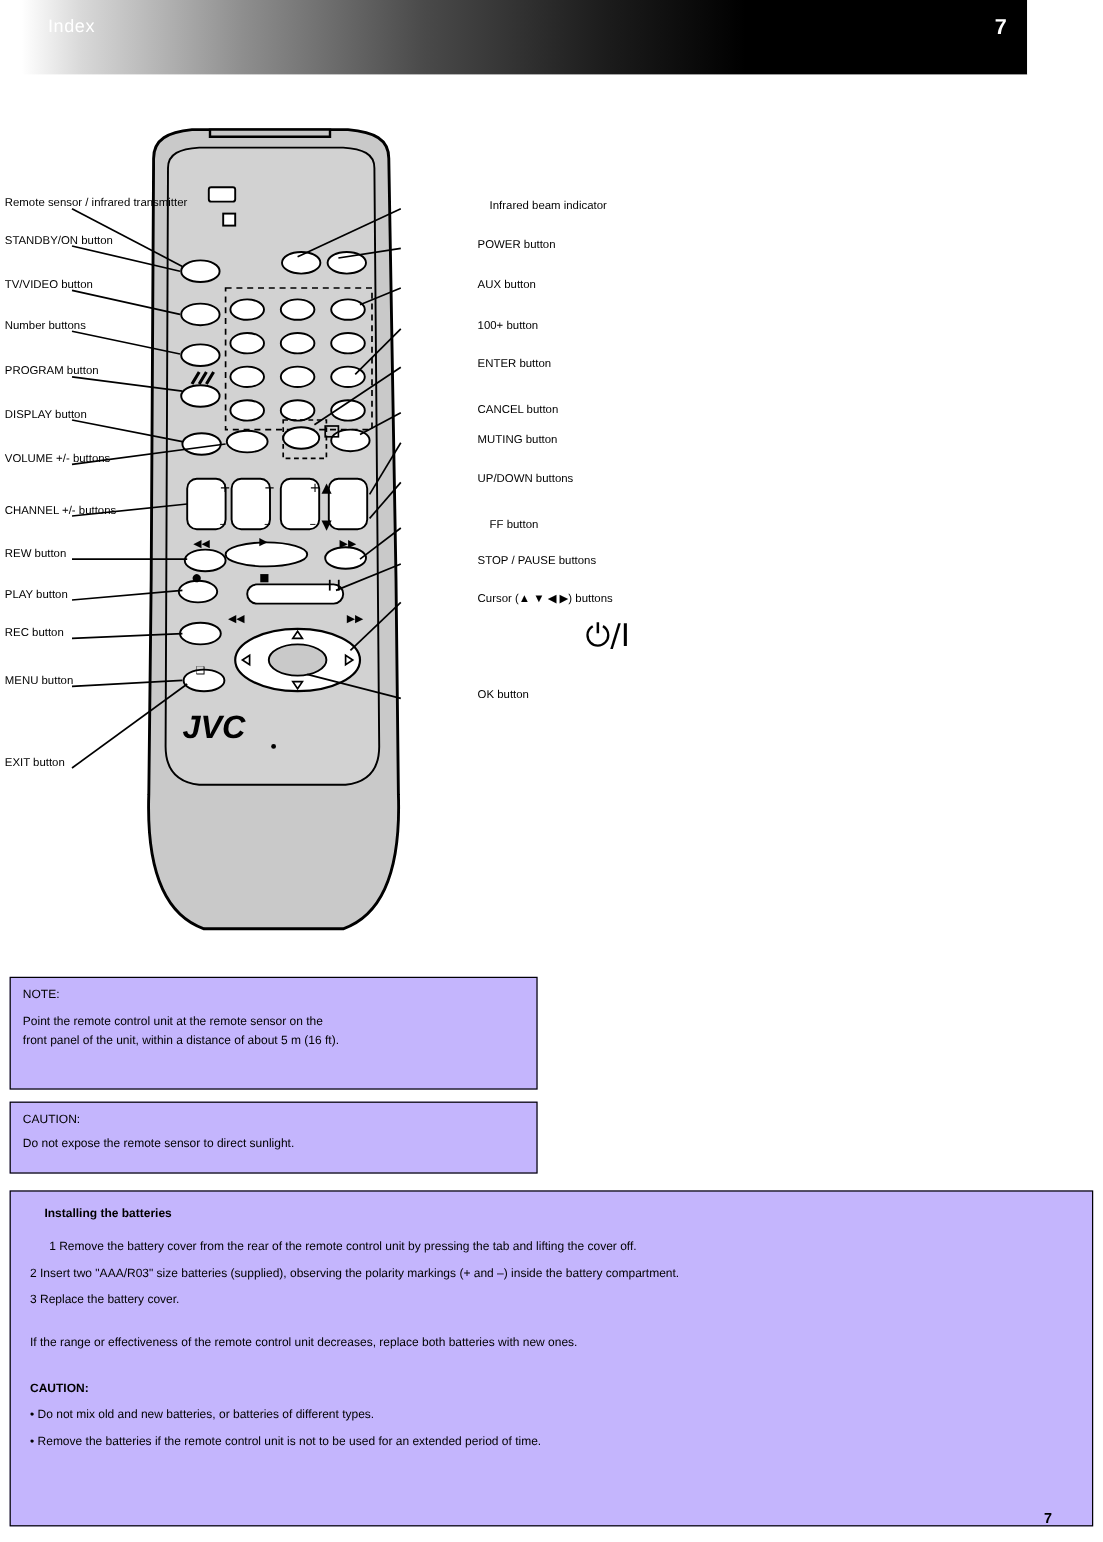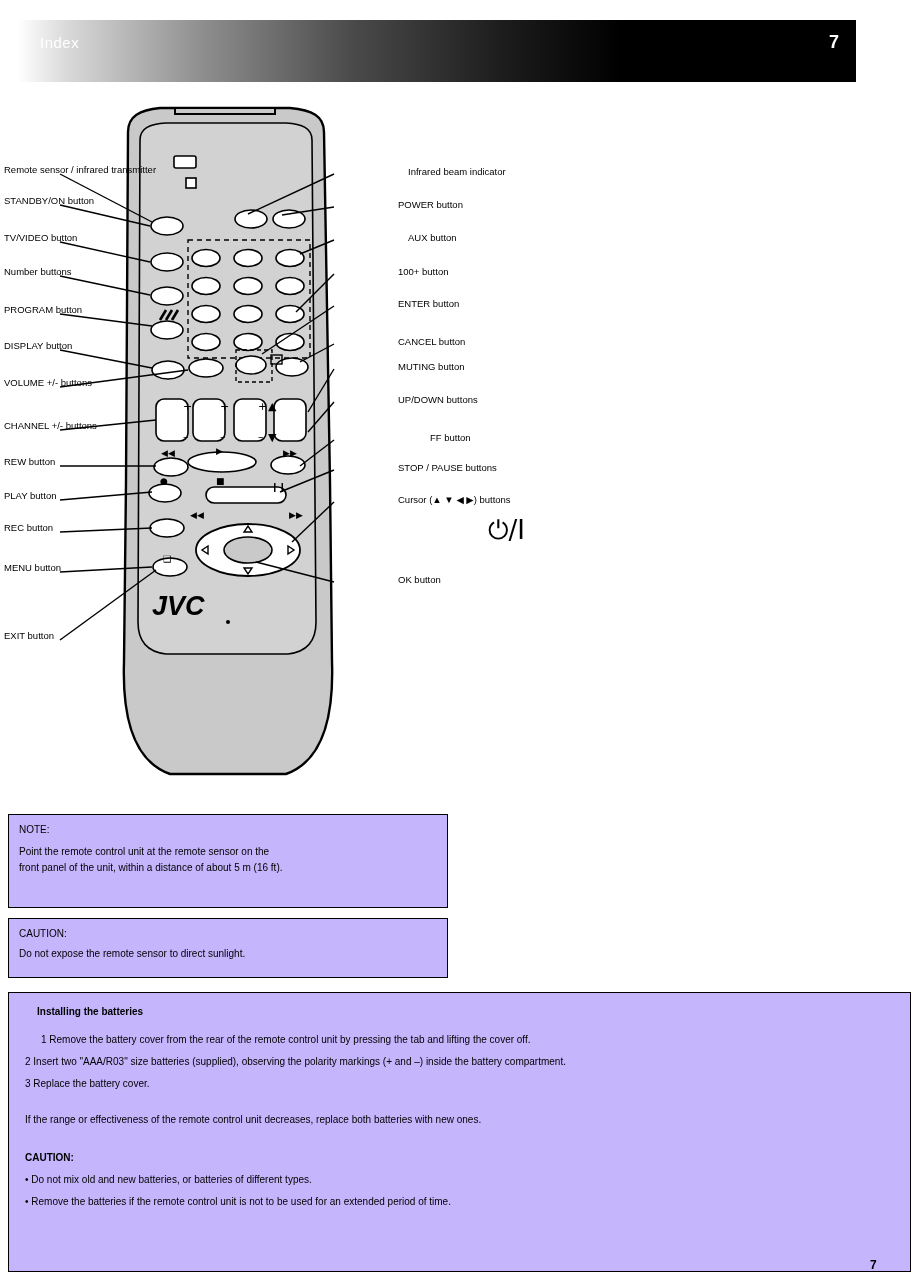--- a/index.html
+++ b/index.html
@@ -15,21 +15,20 @@
     overflow: hidden;
   }
 
   
   .header-bar {
     position: absolute;
     left: 0;
     top: 0;
     width: 919px;
     height: 62px;
-    margin-top: 20px;
   }
   .header-gradient {
     position: absolute;
     left: 18px;
     top: 0;
     width: 838px;
     height: 62px;
     background: linear-gradient(to right, #ffffff 0%, #d8d8d8 6%, #8e8e8e 22%, #4a4a4a 40%, #1c1c1c 58%, #000000 72%, #000000 100%);
   }
   .header-right-white {
@@ -271,27 +270,27 @@
 <div class="callout left-side" style="left:4px; top:377px;">VOLUME +/- buttons</div>
 <div class="callout left-side" style="left:4px; top:420px;">CHANNEL +/- buttons</div>
 <div class="callout left-side" style="left:4px; top:456px;">REW button</div>
 <div class="callout left-side" style="left:4px; top:490px;">PLAY button</div>
 <div class="callout left-side" style="left:4px; top:522px;">REC button</div>
 <div class="callout left-side" style="left:4px; top:562px;">MENU button</div>
 <div class="callout left-side" style="left:4px; top:630px;">EXIT button</div>
 
 <div class="callout right-side" style="left:398px; top:166px;padding-left:10px;">Infrared beam indicator</div>
 <div class="callout right-side" style="left:398px; top:199px;">POWER button</div>
-<div class="callout right-side" style="left:408px; top:232px;">AUX button</div>
+<div class="callout right-side" style="left:398px; top:232px;">AUX button</div>
 <div class="callout right-side" style="left:398px; top:266px;">100+ button</div>
 <div class="callout right-side" style="left:398px; top:298px;">ENTER button</div>
 <div class="callout right-side" style="left:398px; top:336px;">CANCEL button</div>
 <div class="callout right-side" style="left:398px; top:361px;">MUTING button</div>
 <div class="callout right-side" style="left:398px; top:394px;">UP/DOWN buttons</div>
-<div class="callout right-side" style="left:400px; top:432px;padding-left:30px;">FF button</div>
+<div class="callout right-side" style="left:378px; top:432px;padding-left:30px;">FF button</div>
 <div class="callout right-side" style="left:398px; top:462px;">STOP / PAUSE buttons</div>
 <div class="callout right-side" style="left:398px; top:494px;">Cursor (▲ ▼ ◀ ▶) buttons</div>
 <div class="callout right-side" style="left:398px; top:574px;">OK button</div>
 
 <div class="power-glyph" style="left:488px; top:515px;">⏻/I</div>
 
 <div class="note-box" style="left:8px; top:814px; width:440px; height:94px;">
   <div class="note-text" style="left:10px; top:8px;">NOTE:</div>
   <div class="note-text" style="left:10px; top:30px;">Point the remote control unit at the remote sensor on the</div>
   <div class="note-text" style="left:10px; top:46px;">front panel of the unit, within a distance of about 5 m (16 ft).</div>

